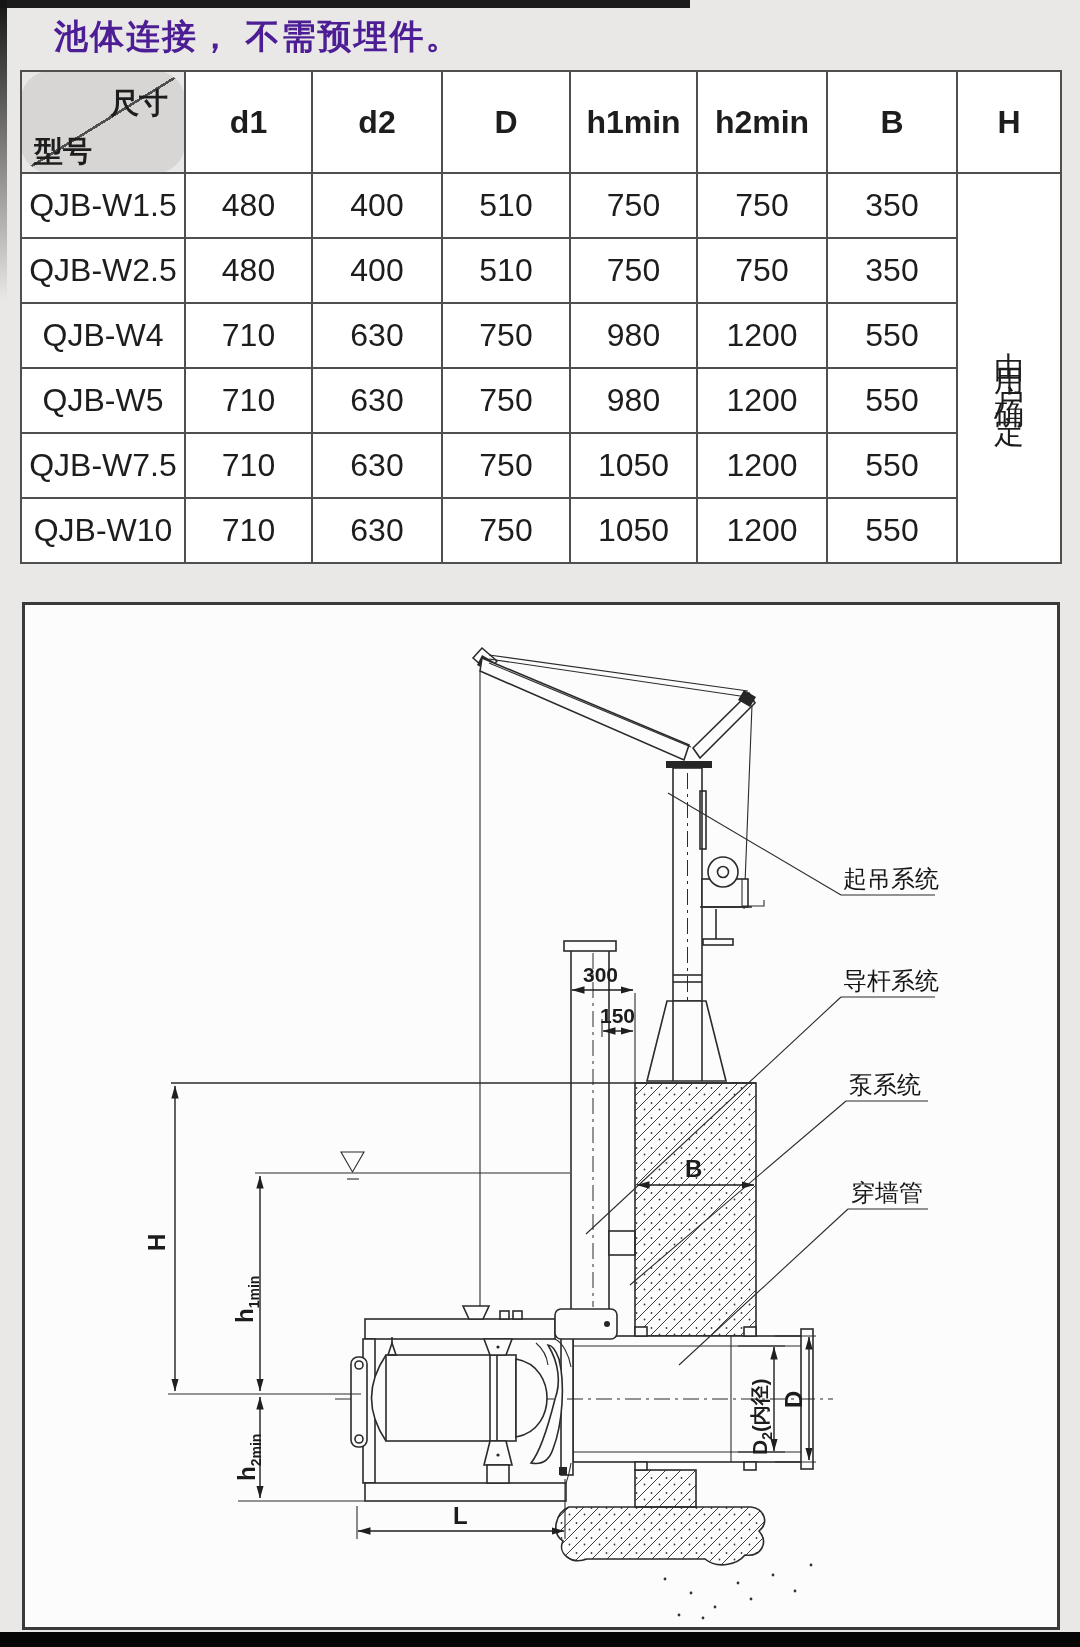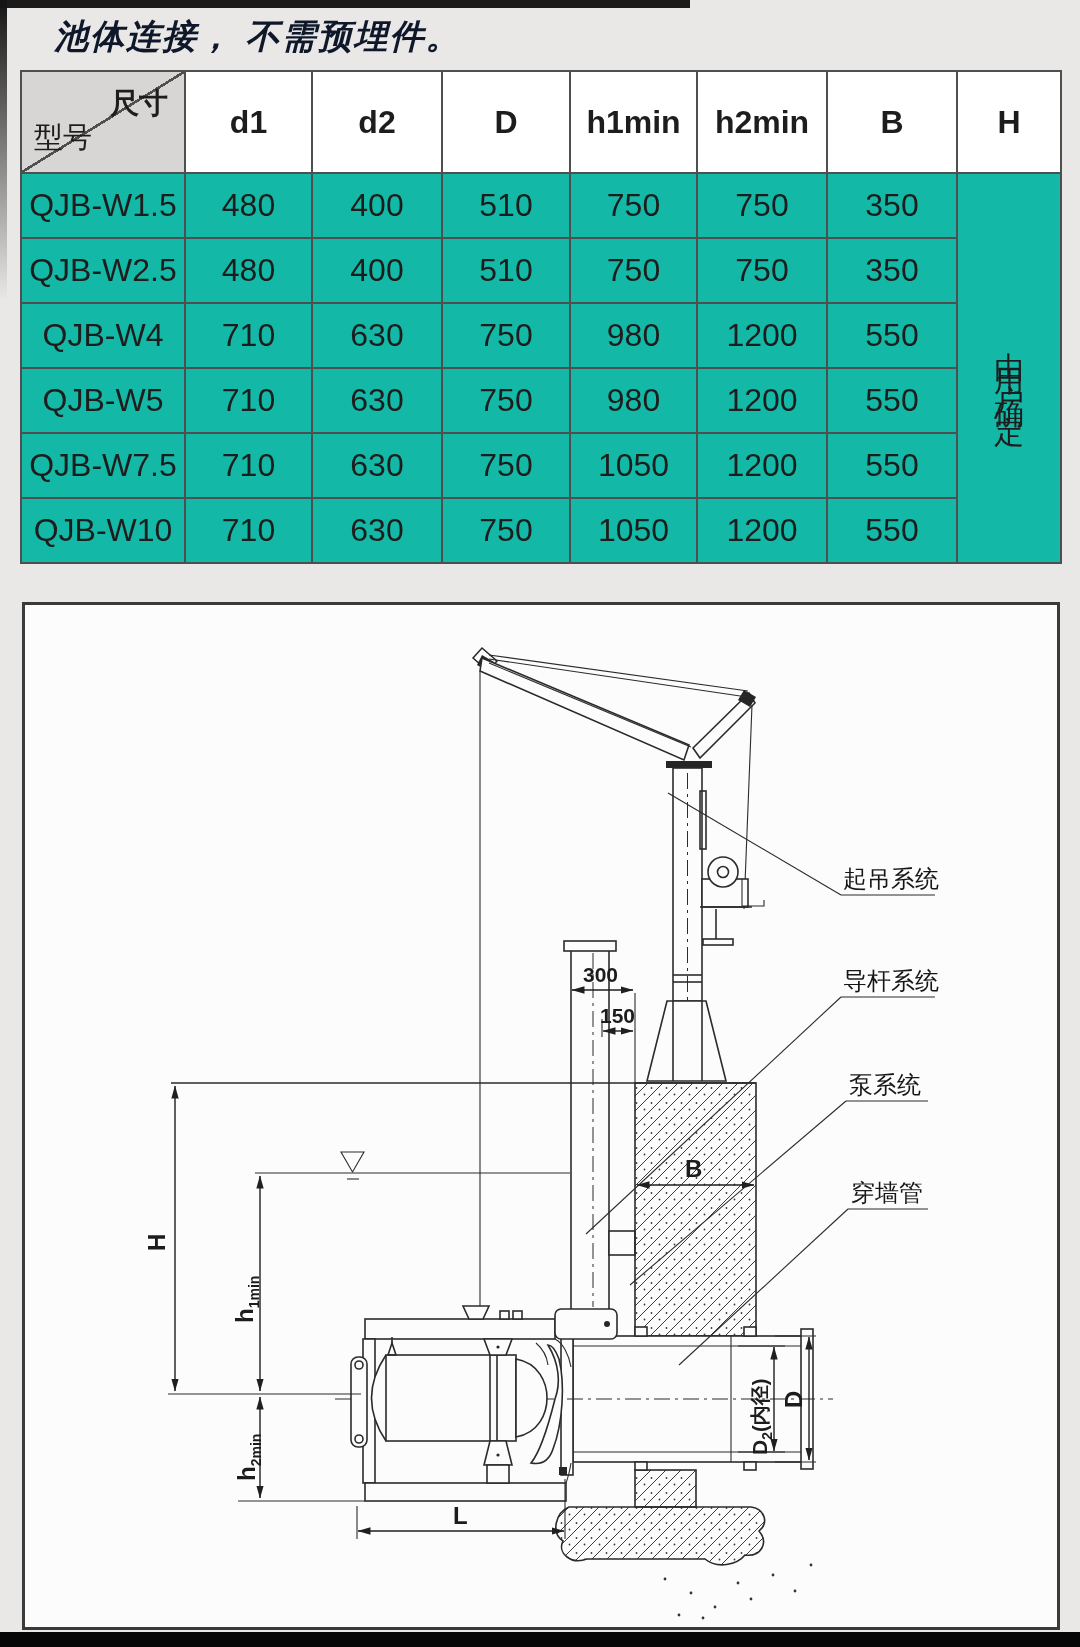--- a/index.html
+++ b/index.html
@@ -2,38 +2,38 @@
 <html><head>
 <meta charset="utf-8">
 <style>
   html,body{margin:0;padding:0;}
   body{width:1080px;height:1647px;position:relative;background:#e9e8e6;
        font-family:"Liberation Sans",sans-serif;overflow:hidden;}
   .edge-top{position:absolute;left:0;top:0;width:690px;height:8px;background:#1b1b1b;}
   .edge-left{position:absolute;left:0;top:0;width:7px;height:300px;
              background:linear-gradient(#141414,rgba(20,20,20,0));}
   .bottom-bar{position:absolute;left:0;top:1632px;width:1080px;height:15px;background:#060606;}
-  .heading{position:absolute;left:54px;top:14px;font-size:34px;font-weight:700;color:#0f172a;
-           letter-spacing:2px;font-style:italic;}
+  .heading{position:absolute;left:54px;top:14px;font-size:34px;font-weight:700;color:#4c1d95;
+           letter-spacing:2px;}
 
   
   table.spec{position:absolute;left:20px;top:70px;border-collapse:collapse;table-layout:fixed;
              width:1040px;}
   table.spec td,table.spec th{border:2px solid #4f4f4f;padding:0;text-align:center;
-             color:#1d1d1d;background:#14b8a6;}
+             color:#1d1d1d;background:#ffffff;}
   table.spec thead th{background:#ffffff;height:100px;font-size:32px;font-weight:600;}
   table.spec tbody td{height:63px;font-size:32px;font-weight:500;}
   th.corner{position:relative;background:
       linear-gradient(to bottom right,
         rgba(0,0,0,0) calc(50% - 1.3px),
         #4f4f4f calc(50% - 1.3px),
         #4f4f4f calc(50% + 1.3px),
-        rgba(0,0,0,0) calc(50% + 1.3px)) #d7d6d4 !important;}
+        rgba(0,0,0,0) calc(50% + 1.3px)) #d7d6d4 !important; border-radius: 29px;}
   th.corner .c-top{position:absolute;top:12px;right:16px;font-size:29px;font-weight:600;}
-  th.corner .c-bot{position:absolute;bottom:14px;left:12px;font-size:29px;font-weight:400;}
+  th.corner .c-bot{position:absolute;bottom:0;left:12px;font-size:29px;font-weight:700;}
   td.model-cell{text-align:left;padding-left:12px;font-size:31px;}
   td.b-nb{border-bottom:none;}
   td.b-nt{border-top:none;}
   td.h-cell{vertical-align:middle;}
   .v-text{writing-mode:vertical-rl;margin:0 auto;font-size:30px;letter-spacing:16px;
           line-height:1;}
 
   
   .panel{position:absolute;left:22px;top:602px;width:1038px;height:1028px;background:#fcfcfc;
          border:3px solid #3a3a3a;box-sizing:border-box;}

